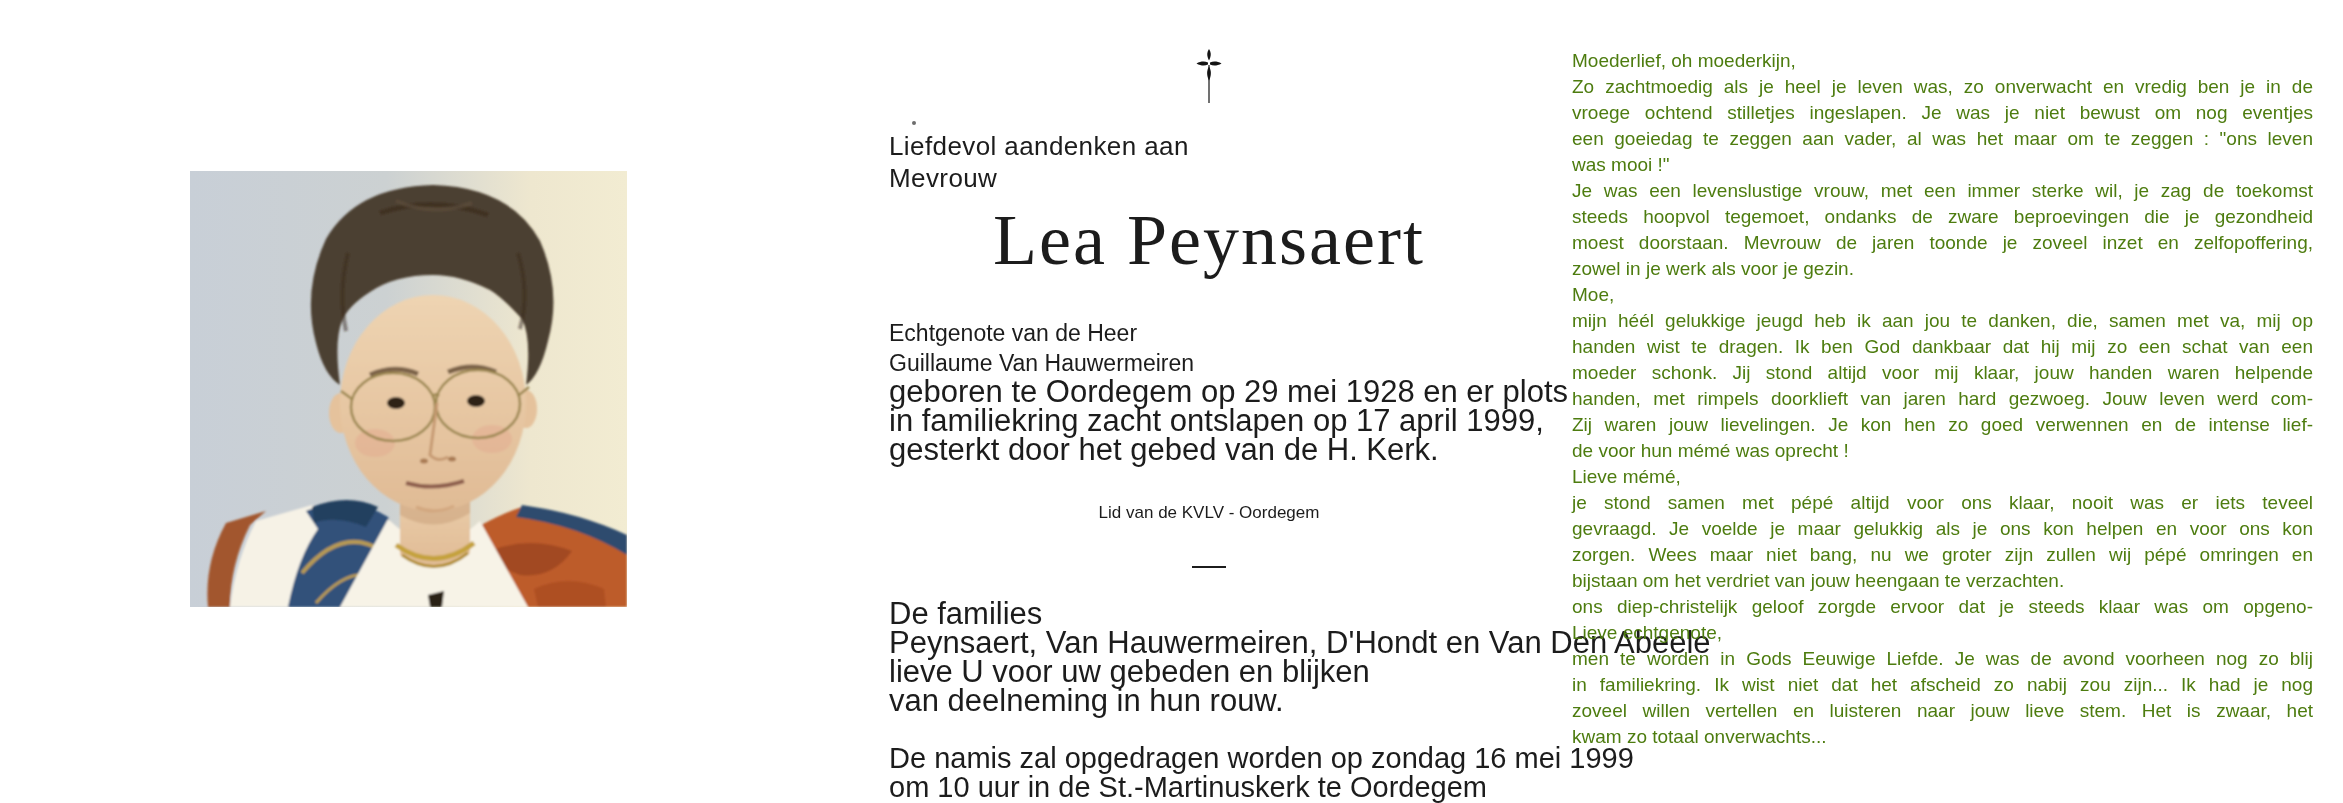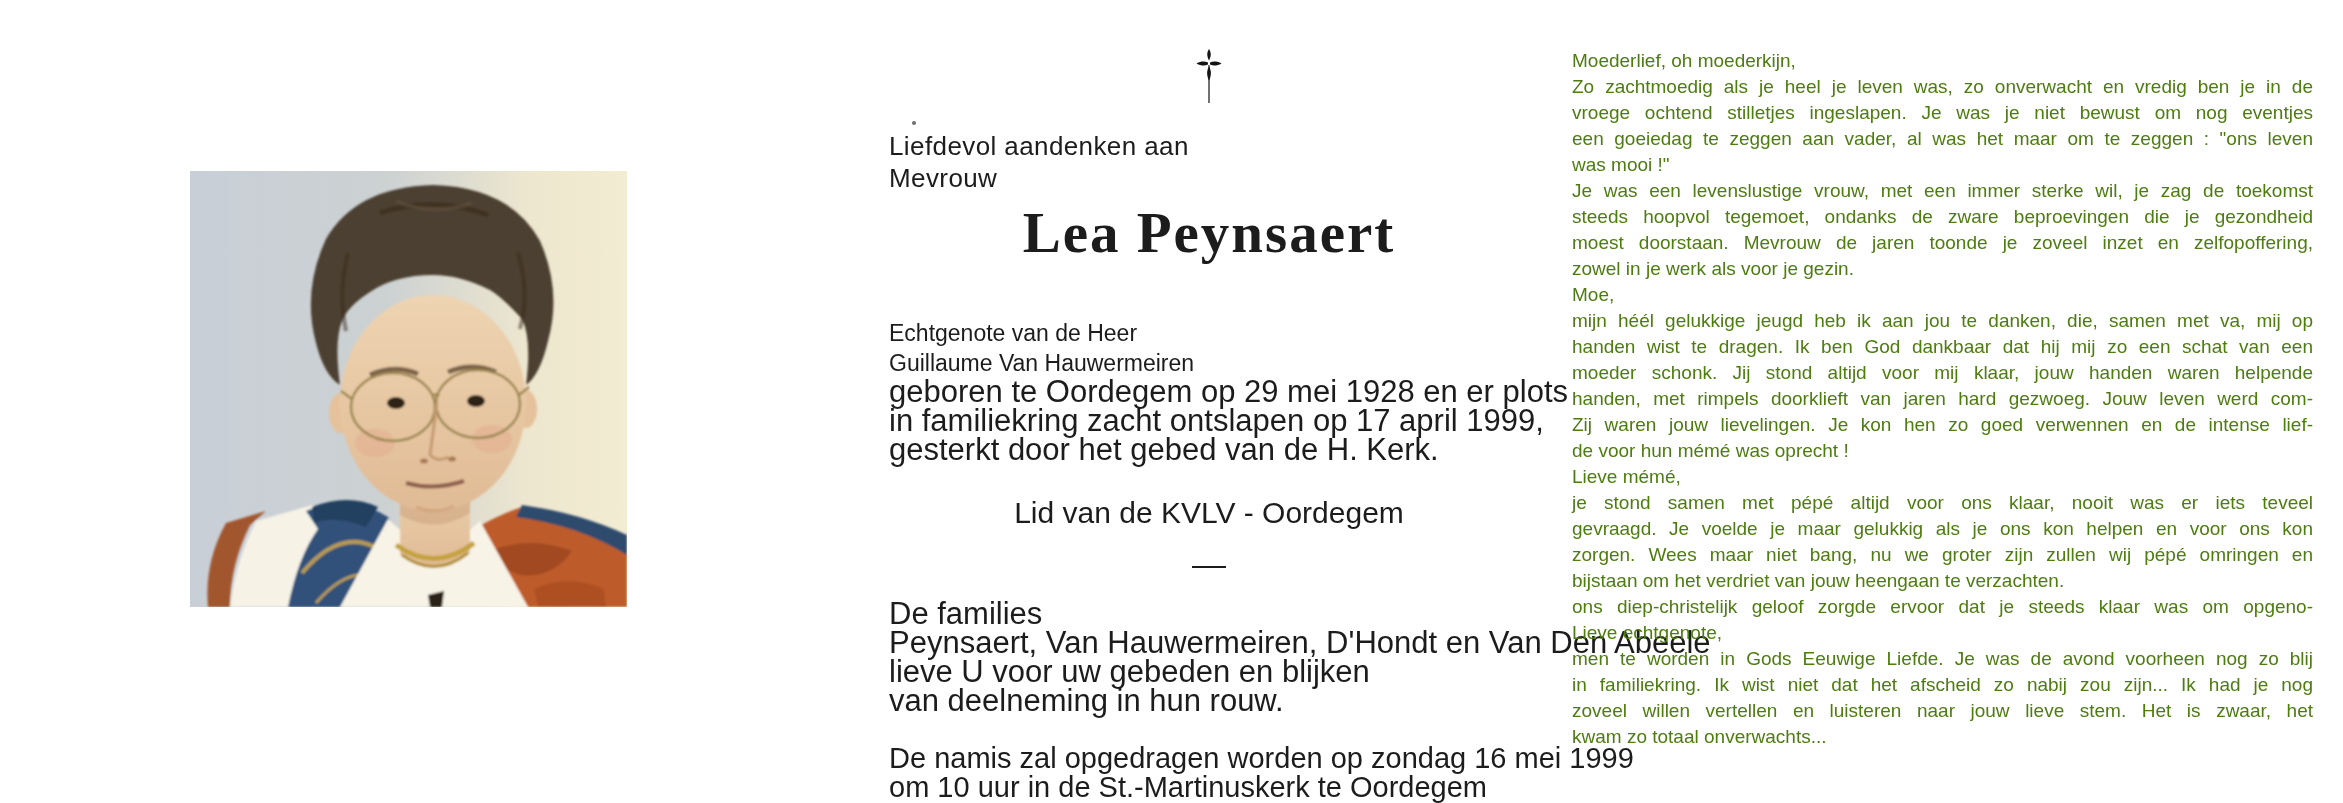--- a/index.html
+++ b/index.html
@@ -8,25 +8,25 @@
 
   
   .photo{position:absolute;left:190px;top:171px;width:437px;height:436px;}
   .photo svg{display:block;width:100%;height:100%;}
 
   
   .center{position:absolute;left:841px;top:0;width:640px;height:803px;text-align:center;margin-left:48px;}
   .cblock{position:absolute;left:0;width:100%;}
   .cross{position:absolute;left:307px;top:49px;width:26px;height:54px;}
   #intro{top:130px;font-size:26px;line-height:32px;letter-spacing:0.4px;}
-  #name{top:204px;font-family:"Liberation Serif",serif;font-weight:bold;
-        font-size:57px;line-height:1;letter-spacing:2px;}
+  #name{top:204px;font-family:"Liberation Serif",serif;font-weight:normal;
+        font-size:72px;line-height:1;letter-spacing:2px;}
   #spouse{top:318px;font-size:23px;line-height:30px;}
   #born{top:377px;font-size:31px;line-height:29px;}
-  #lid{top:498px;font-size:30px;line-height:29px;}
+  #lid{top:498px;font-size:17px;line-height:29px;}
   .divider{position:absolute;top:566px;left:50%;transform:translateX(-50%);
            width:34px;height:2px;background:#1c1c1c;}
   #families{top:599px;font-size:31px;line-height:29px;}
   #mass{top:744px;font-size:29px;line-height:29px;}
 
   
   .right{position:absolute;left:1572px;top:48px;width:741px;
          font-size:19px;line-height:26px;color:#4d7c0f;}
   .rline{white-space:nowrap;text-align:left;}
   .rline.just{white-space:normal;text-align:justify;text-align-last:justify;}

